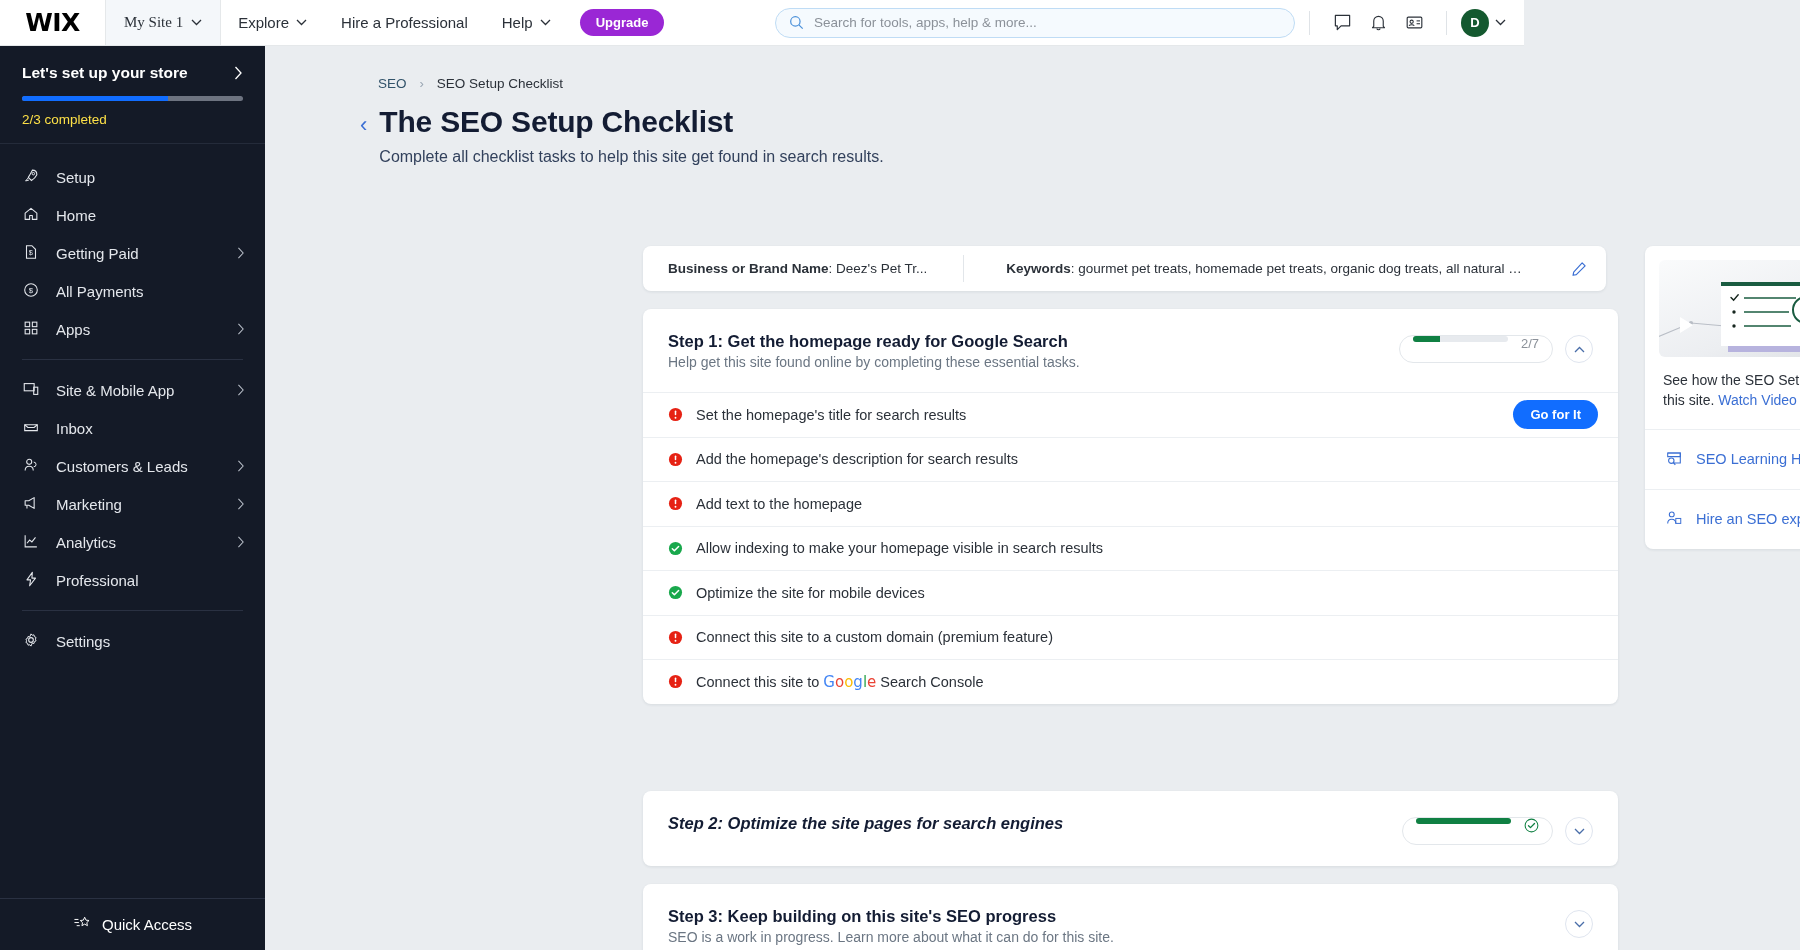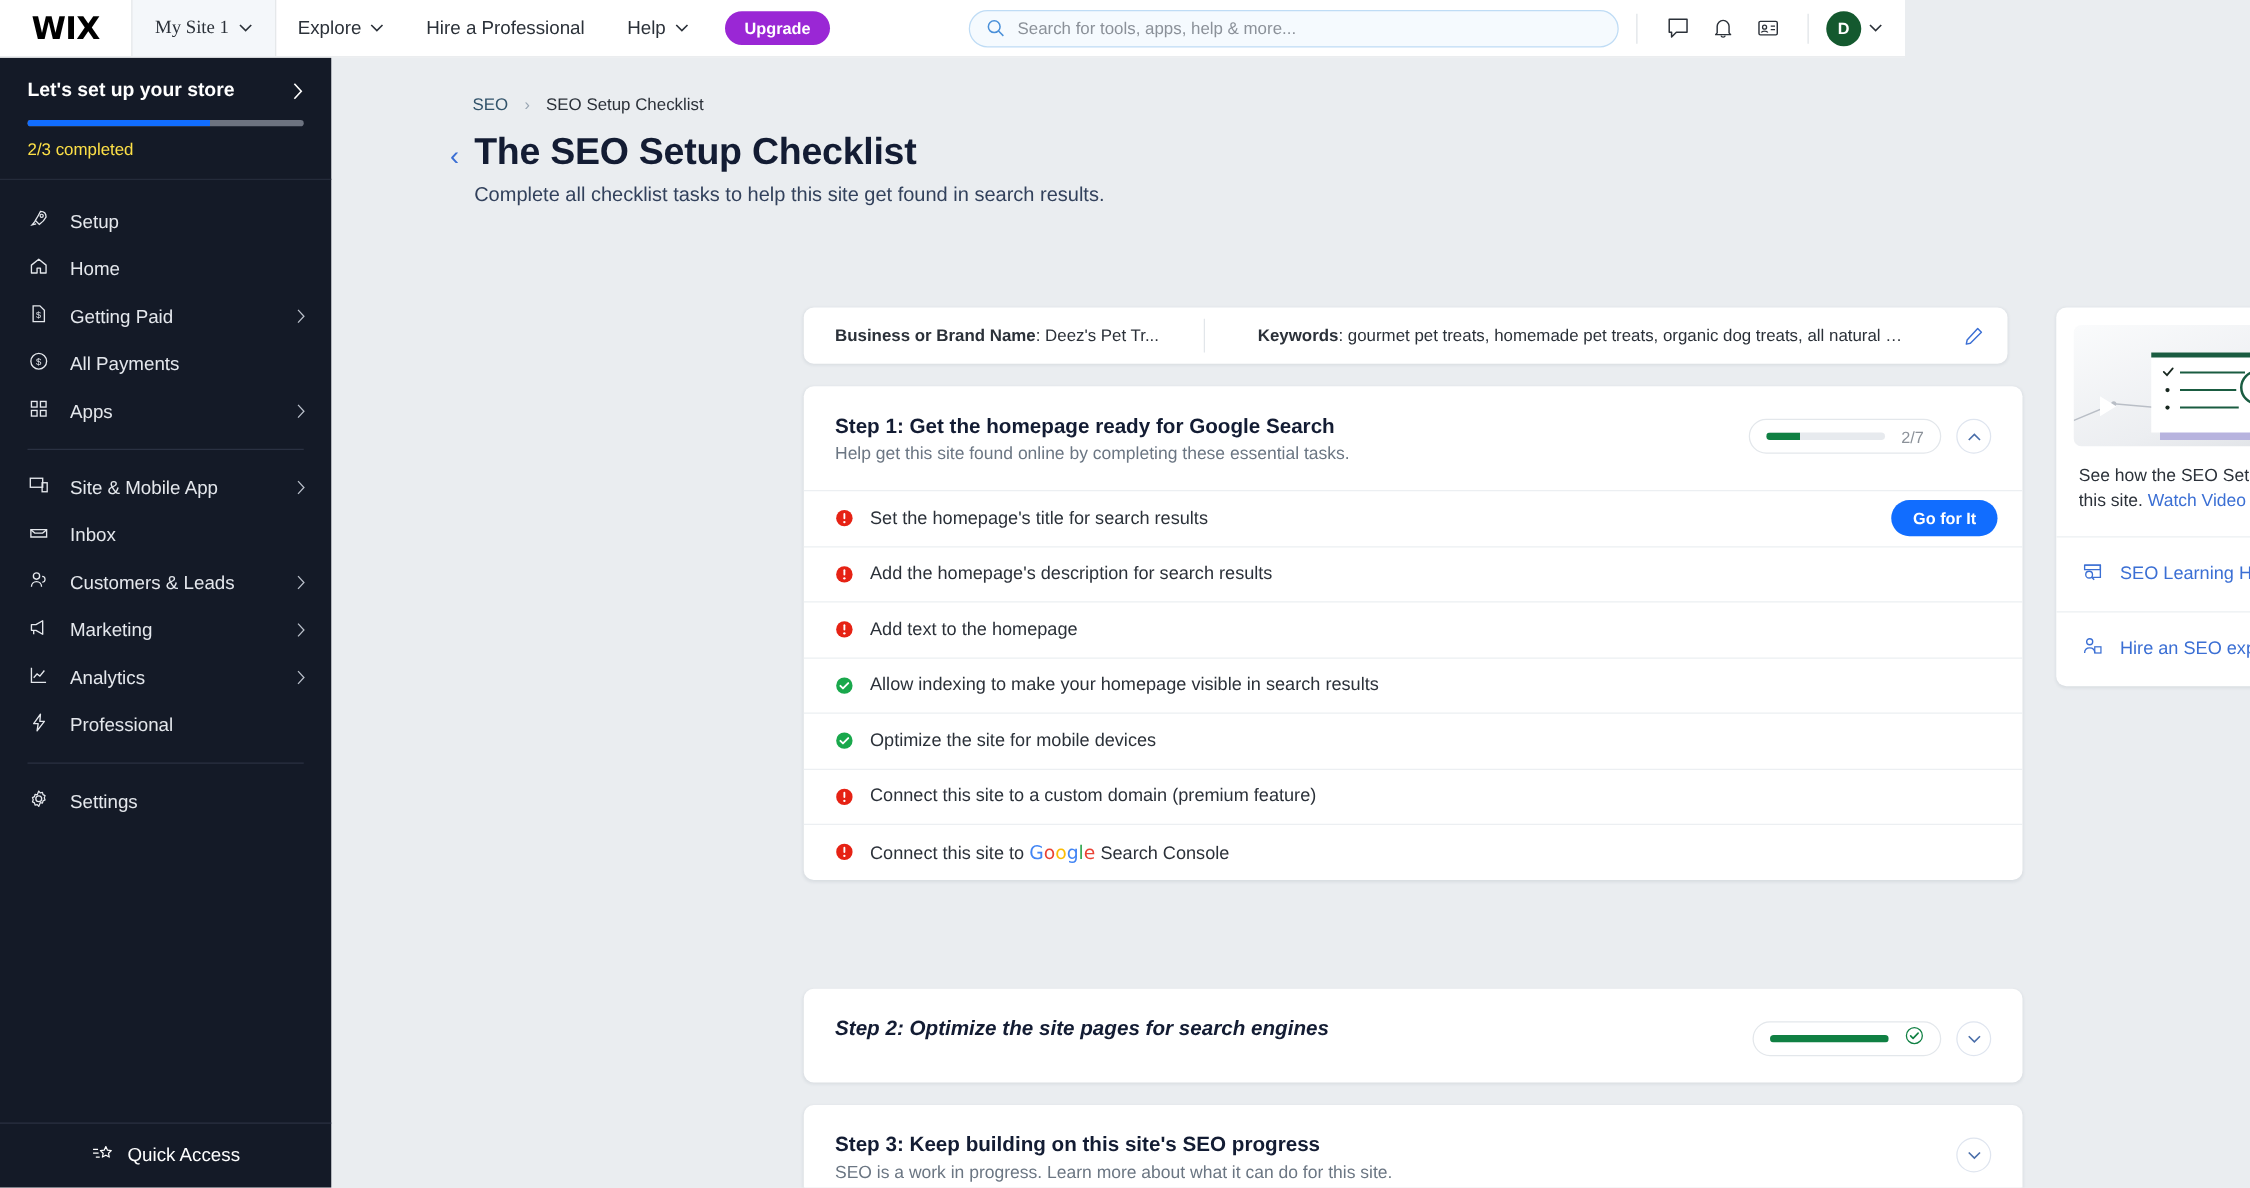--- a/index.html
+++ b/index.html
@@ -138,21 +138,21 @@
   #card1 { top: 263px; }
   #card2 { top: 745px; height: 75px; font-style: italic; }
   #card3 { top: 838px; height: 90px; }
 
   .card-head { display: flex; align-items: flex-start; padding: 23px 25px 22px 25px; }
   .card-head .txt { flex: 1; }
   .card-title { font-size: 16.5px; font-weight: 700; color: #131c33; }
   .card-desc { font-size: 14px; color: #6b7683; margin-top: 3px; }
   .head-right { display: flex; align-items: center; gap: 12px; padding-top: 3px; }
   .pill {
-    display: flex; align-items: center; gap: 13px;
+    display: flex; gap: 13px;
     border: 1px solid #e3e7eb; border-radius: 16px; height: 28px; padding: 0 13px;
   }
   .pill-track { width: 95px; height: 6px; background: #e7eaee; border-radius: 3px; overflow: hidden; }
   .pill-fill { height: 100%; background: #108043; }
   .pill-num { font-size: 13px; color: #8b9199; }
   .round-btn {
     width: 28px; height: 28px; border-radius: 50%; border: 1px solid #dfe5ef;
     background: #fff; display: flex; align-items: center; justify-content: center;
     cursor: pointer; color: #4a6ea9;
   }

